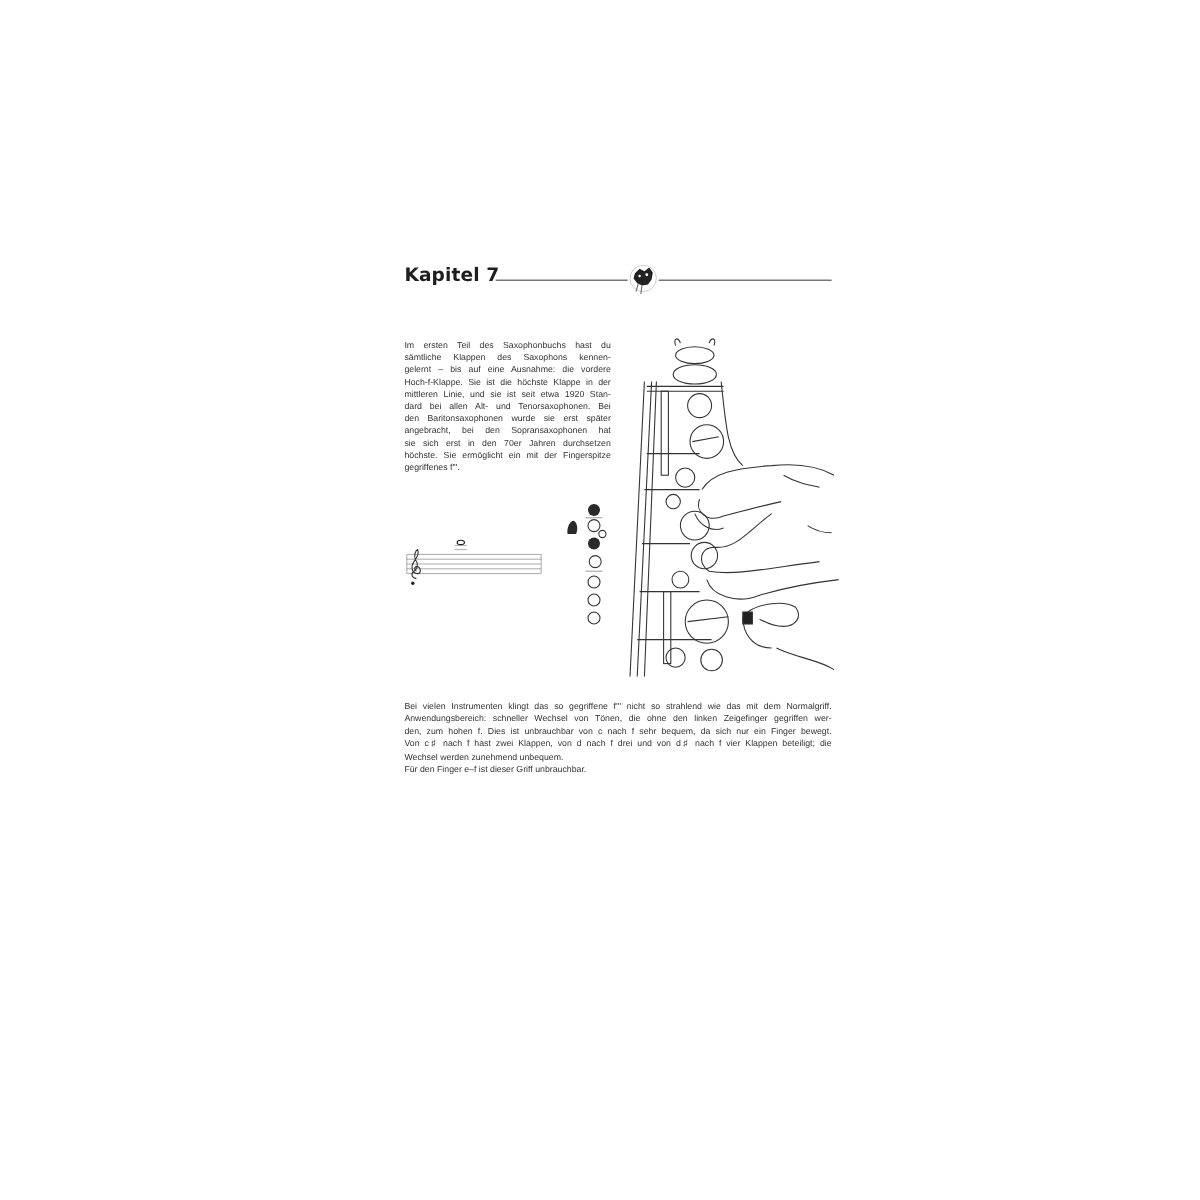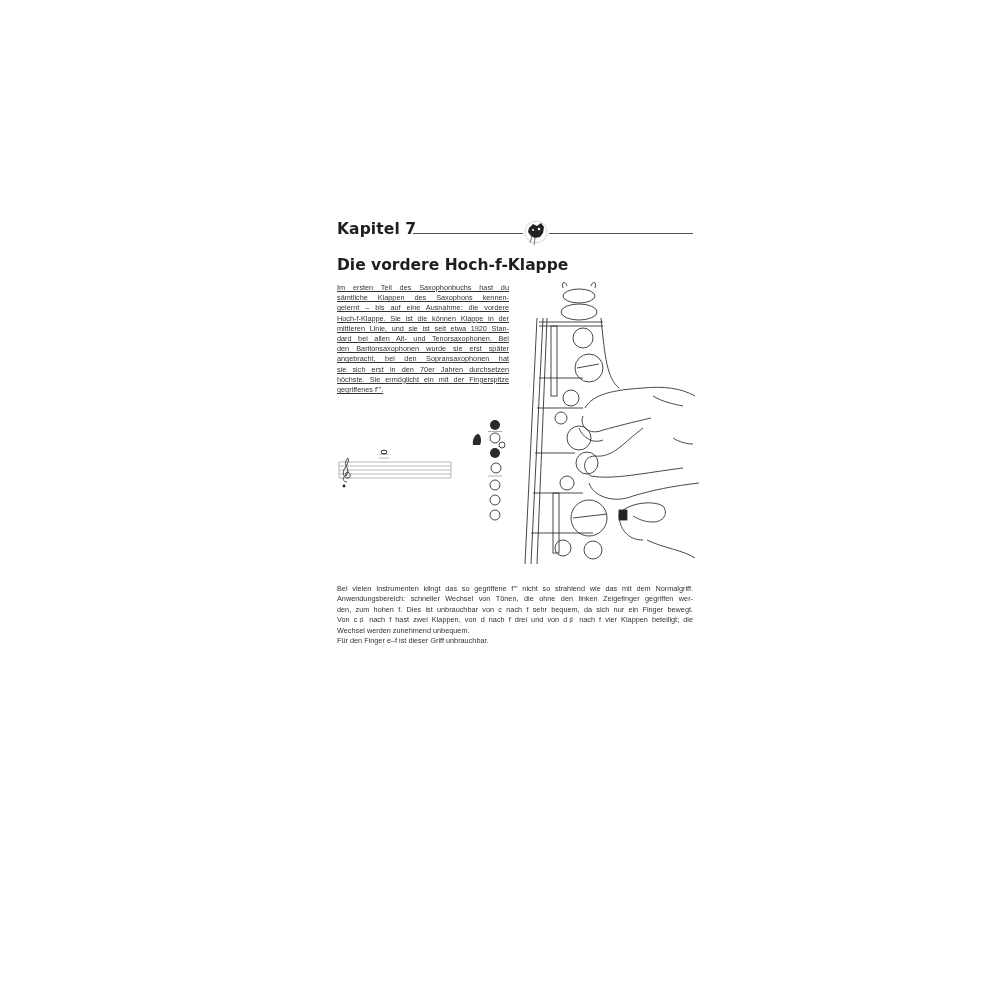--- a/index.html
+++ b/index.html
@@ -5,21 +5,21 @@
     html, body { margin: 0; padding: 0; background: #ffffff; }
     body { width: 1000px; height: 1000px; position: relative; overflow: hidden; font-family: "Liberation Sans", sans-serif; color: #222; }
     .page { position: absolute; left: 11px; top: 0; width: 1000px; height: 1000px; }
     .chapter-row { position: absolute; left: 326px; top: 220px; width: 356px; height: 30px; }
     .chapter-label { position: absolute; left: 0; top: 0; font-family: "DejaVu Sans", sans-serif; font-weight: bold; font-size: 15.5px; color: #1e1e1e; letter-spacing: 0.1px; }
     .rule-left { position: absolute; left: 76px; top: 13px; width: 110px; height: 1px; background: #555; }
     .rule-right { position: absolute; left: 212px; top: 13px; width: 144px; height: 1px; background: #555; }
     .emblem { position: absolute; left: 186px; top: -2px; width: 26px; height: 30px; }
     .section-title { position: absolute; left: 326px; top: 256px; font-family: "DejaVu Sans", sans-serif; font-weight: bold; font-size: 15.5px; color: #1e1e1e; }
     .intro { position: absolute; left: 326px; top: 283px; width: 172px; font-size: 7.3px; line-height: 10.2px; color: #333; text-align: justify; }
-    .intro span { display: block; white-space: nowrap; text-align-last: justify; text-decoration: underline; }
+    .intro span { display: block; white-space: nowrap; text-align-last: justify; }
     .intro span.last { text-align-last: left; }
     .staff { position: absolute; left: 326px; top: 448px; width: 115px; height: 45px; }
     .fingering { position: absolute; left: 460px; top: 418px; width: 40px; height: 110px; }
     .sax { position: absolute; left: 512px; top: 278px; width: 176px; height: 286px; }
     .body-text { position: absolute; left: 326px; top: 584px; width: 356px; font-size: 7.3px; line-height: 10.4px; color: #333; }
     .body-text span { display: block; white-space: nowrap; }
     .body-text span.j { text-align: justify; text-align-last: justify; }
   </style>
 </head>
 <body>
@@ -32,27 +32,26 @@
     <svg class="emblem" viewBox="0 0 26 30">
       <circle cx="13" cy="14" r="11" fill="none" stroke="#ccc" stroke-width="0.8"></circle>
       <path d="M6 10 L10 6 L14 8 L18 5 L21 9 L20 15 L17 19 L12 20 L8 18 L5 14 Z" fill="#222"></path>
       <path d="M9 18 L7 25 M12 20 L11 27" stroke="#555" stroke-width="0.8"></path>
       <circle cx="16" cy="11" r="1.2" fill="#fff"></circle>
       <circle cx="10" cy="12" r="1" fill="#fff"></circle>
     </svg>
     <div class="rule-right"></div>
   </div>
 
-  <div class="section-title">Die vordere Hoch-f-Klappe</div>
 
   <div class="intro">
     <span>Im ersten Teil des Saxophonbuchs hast du</span>
     <span>sämtliche Klappen des Saxophons kennen-</span>
     <span>gelernt – bis auf eine Ausnahme: die vordere</span>
-    <span>Hoch-f-Klappe. Sie ist die können Klappe in der</span>
+    <span>Hoch-f-Klappe. Sie ist die höchste Klappe in der</span>
     <span>mittleren Linie, und sie ist seit etwa 1920 Stan-</span>
     <span>dard bei allen Alt- und Tenorsaxophonen. Bei</span>
     <span>den Baritonsaxophonen wurde sie erst später</span>
     <span>angebracht, bei den Sopransaxophonen hat</span>
     <span>sie sich erst in den 70er Jahren durchsetzen</span>
     <span>höchste. Sie ermöglicht ein mit der Fingerspitze</span>
     <span class="last">gegriffenes f'''.</span>
   </div>
 
   <svg class="staff" viewBox="0 0 115 45">

